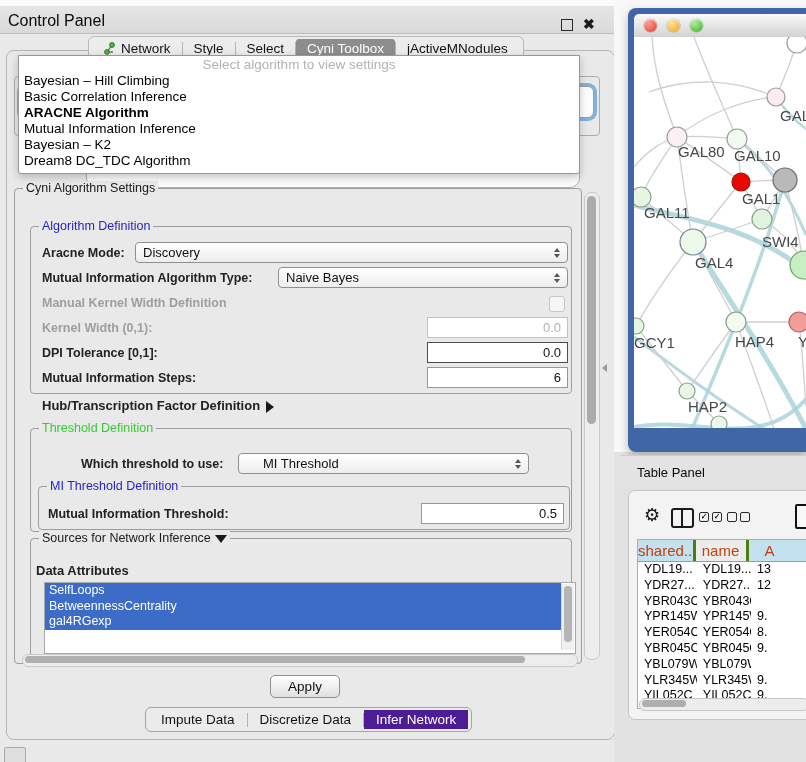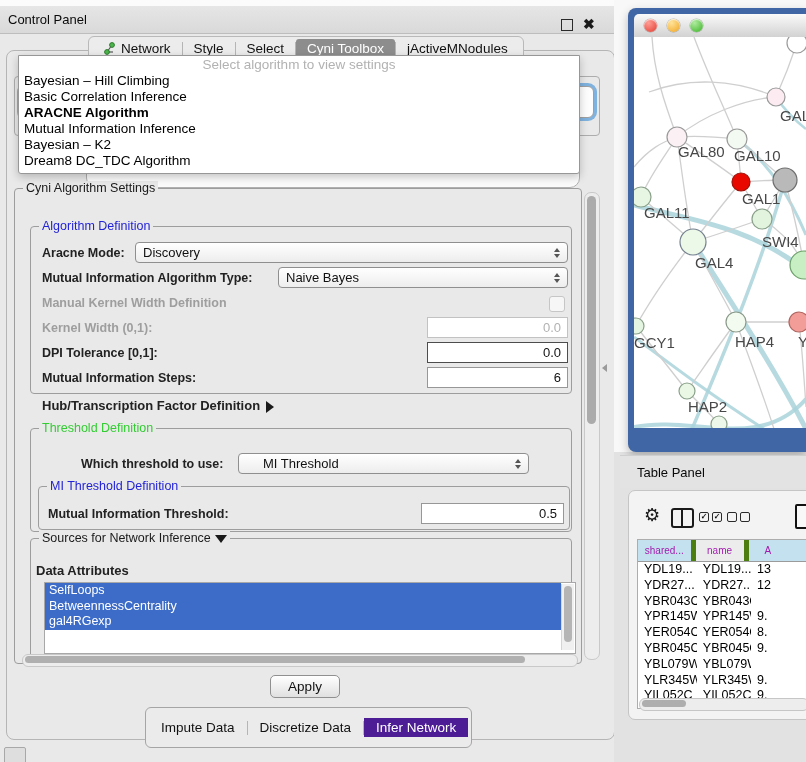--- a/index.html
+++ b/index.html
@@ -4,21 +4,21 @@
 <style>
   html,body{margin:0;padding:0;}
   body{font-family:"Liberation Sans", sans-serif; background:#ededed;}
   #app{position:relative;width:806px;height:762px;overflow:hidden;background:#f2f2f2;}
   .abs{position:absolute;}
 
   
   #control-panel{left:0;top:0;width:620px;height:762px;background:#e9e9e9;}
   #top-strip{left:0;top:0;width:806px;height:6px;background:#fbfbfb;border-bottom:1px solid #e2e2e2;}
   #cp-titlebar{left:0;top:6px;width:620px;height:27px;background:linear-gradient(#e6e6e6,#d9d9d9);border-bottom:1px solid #bdbdbd;}
-  #cp-title{left:8px;top:6px;width:200px;font-size:13px;color:#0a0a0a;}
+  #cp-title{left:8px;top:6px;width:200px;font-size:16px;color:#0a0a0a;}
   #float-btn{left:561px;top:13px;width:10px;height:10px;border:1.5px solid #2a2a2a;background:transparent;}
   #close-btn{left:583px;top:10px;font-size:14px;font-weight:bold;color:#1a1a1a;line-height:16px;}
 
   
   #tab-bar{left:88px;top:36px;height:23px;display:flex;align-items:center;border:1px solid #b9b9b9;border-radius:6px 6px 0 0;background:#ececec;padding:0 4px;}
   .tab{display:flex;align-items:center;gap:5px;font-size:13.5px;color:#111;padding:2px 11px;white-space:nowrap;}
   .tab.sel{background:#8d8d8d;color:#fff;border-radius:3px;}
   .tab-sep{width:1px;height:14px;background:#b5b5b5;}
 
   
@@ -65,21 +65,21 @@
   #attr-list{left:44px;top:582px;width:530px;height:70px;background:#fff;border:1px solid #a8a8a8;overflow:hidden;}
   .attr-item{height:15.5px;line-height:15.5px;font-size:12.5px;padding-left:4px;color:#000;}
   .attr-item.sel{background:#3c6cc8;color:#ffffff;width:512px;}
   #attr-vscroll{position:absolute;right:1px;top:1px;width:12px;height:66px;background:#f0f0f0;border-left:1px solid #d5d5d5;}
   #attr-vthumb{position:absolute;left:1.5px;top:2px;width:8px;height:56px;background:#b5b5b5;border-radius:4px;}
   #h-scroll{left:22px;top:654px;width:554px;height:11px;background:#ededed;border:1px solid #c9c9c9;border-radius:6px;}
   #h-thumb{left:2px;top:1px;width:500px;height:7px;background:#b0b0b0;border-radius:4px;}
 
   #apply-btn{left:270px;top:675px;width:68px;height:21px;background:linear-gradient(#ffffff,#e0e0e0);border:1px solid #909090;border-radius:5px;font-size:13.5px;color:#111;text-align:center;line-height:21px;}
 
-  #bottom-tabbar{left:145px;top:707px;height:23px;display:flex;align-items:center;border:1px solid #a5a5a5;border-radius:6px;background:#ebebeb;padding:8px 3px;}
+  #bottom-tabbar{left:145px;top:707px;height:23px;display:flex;align-items:center;border:1px solid #a5a5a5;border-radius:6px;background:#ebebeb;padding:0 3px;}
   .btab{font-size:13.5px;color:#111;padding:2px 12px;white-space:nowrap;}
   .btab.sel{background:#4c1d95;color:#fff;border-radius:0;}
   #corner-grip{left:4px;top:747px;width:20px;height:15px;border:1px solid #a8a8a8;border-radius:2px;background:#dedede;}
   #splitter-grip{left:602px;top:364px;width:0;height:0;border-top:4px solid transparent;border-bottom:4px solid transparent;border-right:5px solid #9a9a9a;}
 
   
   #right-bg{left:614px;top:0;width:192px;height:455px;background:#f8f8f8;}
   #right-lower-bg{left:614px;top:452px;width:192px;height:310px;background:#e2e2e2;}
   #net-window{left:628px;top:8px;width:178px;height:444px;background:#4066a5;border-radius:8px 0 0 8px;box-shadow:0 4px 10px rgba(0,0,0,.25);}
   #net-titlebar{left:6px;top:6px;width:172px;height:23px;background:linear-gradient(#fafafa,#d2d2d2);border-radius:5px 0 0 0;border-bottom:1px solid #a8a8a8;}
@@ -96,21 +96,21 @@
   #cols-icon{left:42px;top:17px;width:19px;height:16px;border:2px solid #1a1a1a;border-radius:3px;}
   #cols-icon .mid{position:absolute;left:8px;top:0;width:2px;height:16px;background:#1a1a1a;}
   .cb-pair{display:flex;gap:3px;}
   #cb-checked{left:70px;top:21px;}
   #cb-unchecked{left:98px;top:21px;}
   .mini-cb{width:8px;height:8px;border:1.5px solid #2a2a2a;border-radius:2px;font-size:8px;line-height:8px;text-align:center;color:#111;font-weight:bold;}
   #doc-icon{left:166px;top:13px;width:15px;height:21px;border:2px solid #111;border-radius:2px;background:#f8f8f8;}
 
   #net-table{left:8px;top:48px;width:190px;height:168px;overflow:hidden;background:#fff;border:1px solid #adadad;border-right:none;}
   #thead-row{display:flex;height:21px;border-bottom:1px solid #9b9b9b;}
-  .th{box-sizing:border-box;border-right:5px solid #4d7c0f;font-size:10px;color:#a21caf;text-align:center;line-height:21px;background:#ececec;overflow:hidden;white-space:nowrap;}
+  .th{box-sizing:border-box;border-right:3px solid #4d7c0f;font-size:15px;color:#c2410c;text-align:center;line-height:21px;background:#ececec;overflow:hidden;white-space:nowrap;}
   .th.hl{background:#c3e1ee;}
   .tr{display:flex;height:15.8px;background:#fff;}
   .td{box-sizing:border-box;font-size:12.5px;color:#000;line-height:15.8px;padding-left:6px;overflow:hidden;white-space:nowrap;}
   #tbl-hscroll{left:10px;top:207px;width:168px;height:11px;background:#ededed;border:1px solid #c6c6c6;border-radius:6px;}
   #tbl-hthumb{left:2px;top:1px;width:44px;height:7px;background:#aeaeae;border-radius:4px;}
 
   svg text{font-family:"Liberation Sans", sans-serif;}
 </style>
 </head>
 <body>

